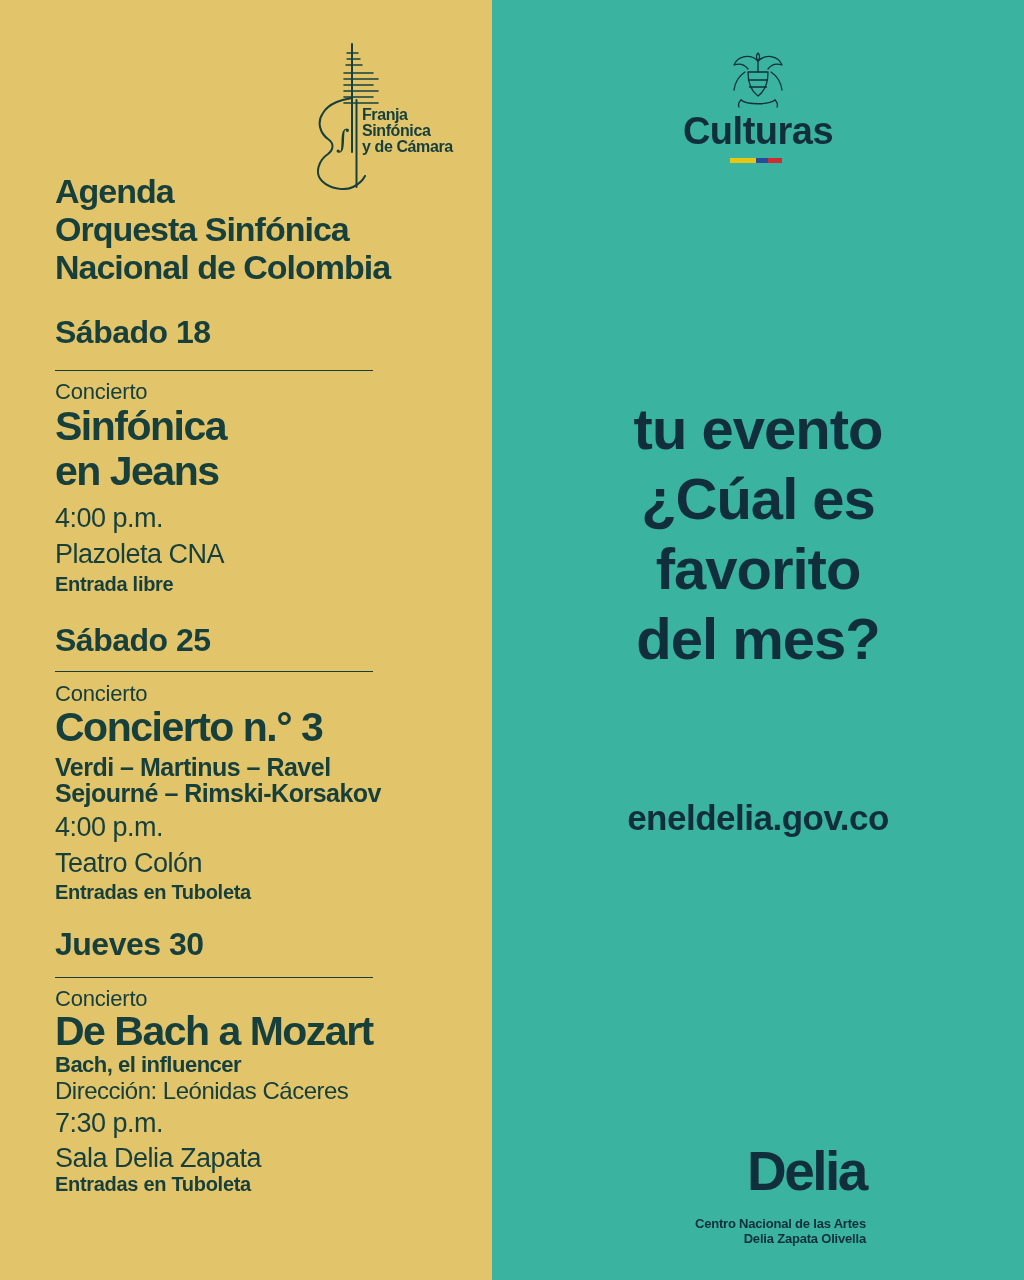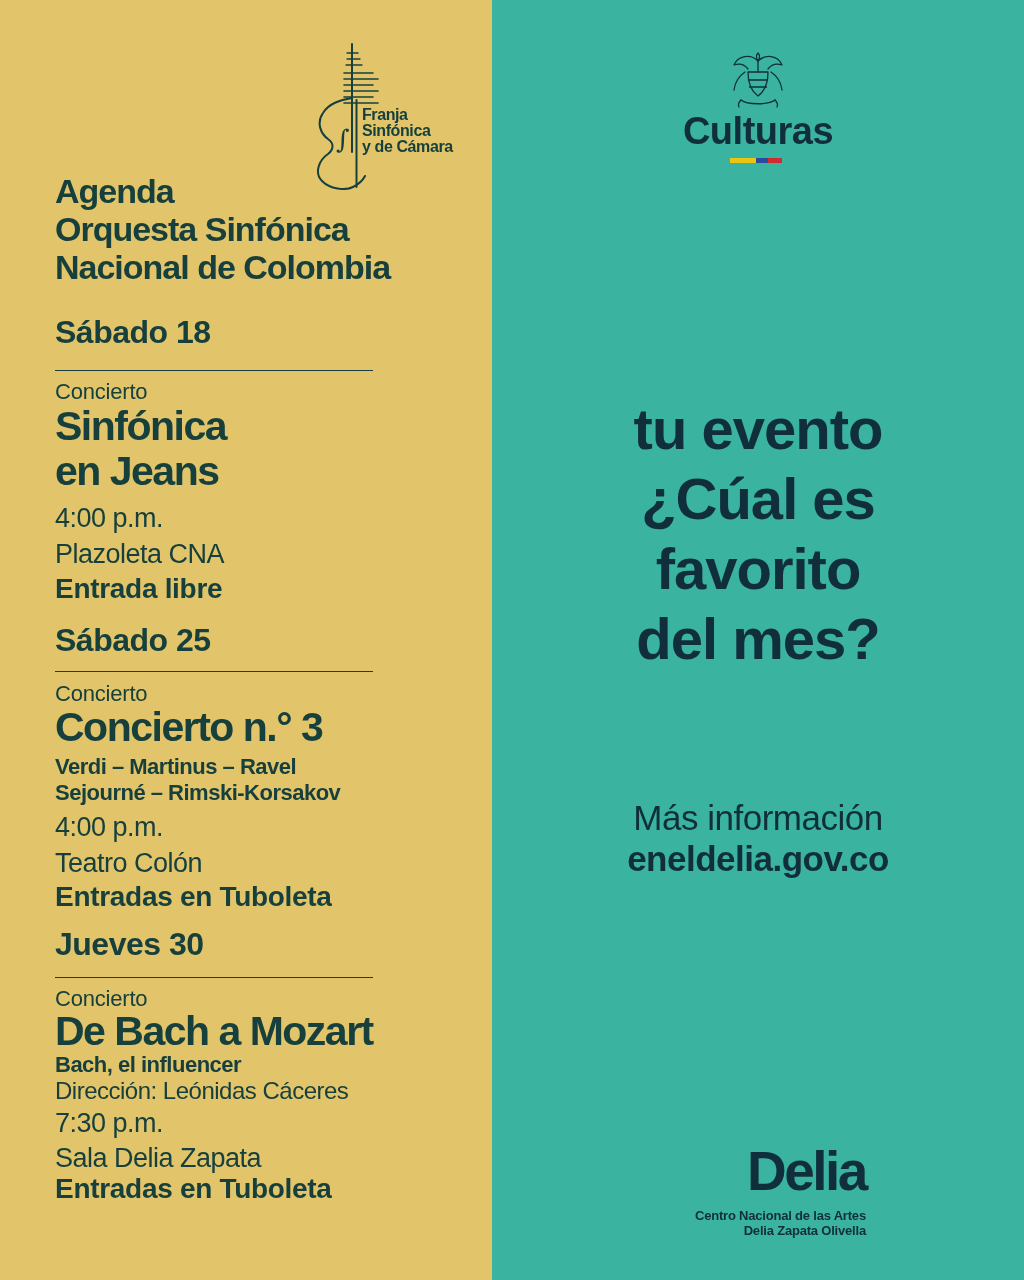--- a/index.html
+++ b/index.html
@@ -20,45 +20,45 @@
   #franja-logo text.logo-word{font-family:"Liberation Sans",sans-serif;font-weight:700;font-size:16px;letter-spacing:-0.4px;fill:var(--ink-left)}
   #heading{top:172px;font-size:34px;line-height:38px;font-weight:700;letter-spacing:-1px}
   .day{font-size:32px;font-weight:700;letter-spacing:-0.5px}
   #s1-day{top:314px} #s2-day{top:622px} #s3-day{top:926px}
   .divider{left:55px;width:318px;border-top:1.5px solid var(--ink-left);height:0}
   #div1{top:370px} #div2{top:671px} #div3{top:977px}
   .evt-label{font-size:22px;font-weight:500;letter-spacing:-0.2px}
   #s1-label{top:379px} #s2-label{top:681px} #s3-label{top:986px}
   .evt-title{font-size:41px;line-height:45px;font-weight:700;letter-spacing:-1.5px}
   #s1-title{top:404px} #s2-title{top:705px} #s3-title{top:1009px}
-  .program{font-size:22px;line-height:26px;font-weight:700;letter-spacing:-0.5px}
+  .program{font-size:25px;line-height:26px;font-weight:700;letter-spacing:-0.5px}
   #s2-program{top:754px}
   #s3-subtitle{top:1052px;font-size:22px;font-weight:700;letter-spacing:-0.5px}
   #s3-direction{top:1077px;font-size:24px;font-weight:500;letter-spacing:-0.5px}
   .timevenue{font-size:27px;line-height:36px;font-weight:500;letter-spacing:-0.5px}
   #s1-time{top:500px} #s2-time{top:809px} #s3-time{top:1106px;line-height:35px}
-  .tickets{font-size:28px;font-weight:600;letter-spacing:-0.3px}
+  .tickets{font-size:20px;font-weight:600;letter-spacing:-0.3px}
   #s1-tickets{top:573px} #s2-tickets{top:881px} #s3-tickets{top:1173px}
   
   .rx{color:var(--ink-right)}
   .r-center{left:492px;width:532px;text-align:center}
   #coat-of-arms{left:729px;top:50px;width:58px;height:62px}
   #culturas{top:110px;font-size:38px;font-weight:700;letter-spacing:-0.5px}
   #flag-bar{left:730px;top:158px;width:52px;height:5px;display:flex}
   #flag-bar .seg{height:100%}
   #flag-bar .y{width:26px;background:var(--flag-yellow)}
   #flag-bar .b{width:12px;background:var(--flag-blue)}
   #flag-bar .r{width:14px;background:var(--flag-red)}
   #question{top:394px;font-size:58px;line-height:70px;font-weight:700;letter-spacing:-1px}
   #info{top:797px;font-size:35px;line-height:41px;letter-spacing:-0.5px}
   #info .info-line{font-weight:500}
   #info .info-url{font-weight:700}
   #delia{left:695px;top:1144px;text-align:right}
   #delia .wordmark{font-size:55px;line-height:55px;font-weight:700;letter-spacing:-2.5px}
-  #delia .sub{margin-top:10px;font-size:13px;line-height:14.5px;font-weight:700;letter-spacing:-0.2px}
+  #delia .sub{margin-top:18px;font-size:13px;line-height:14.5px;font-weight:700;letter-spacing:-0.2px}
 </style>
 </head>
 <body>
 
 <div class="poster">
 
   <div class="panel panel-left"></div>
   <div class="panel panel-right"></div>
 
   <svg class="abs" id="franja-logo" viewBox="0 0 170 150">
@@ -151,21 +151,20 @@
   </div>
 
   <div class="abs r-center rx" id="question">
     <div>tu evento</div>
     <div>¿Cúal es</div>
     <div>favorito</div>
     <div>del mes?</div>
   </div>
 
   <div class="abs r-center rx" id="info">
-    <div class="info-line">Más información</div>
     <div class="info-url">eneldelia.gov.co</div>
   </div>
 
   <div class="abs rx" id="delia">
     <div class="wordmark">Delia</div>
     <div class="sub">
       <div>Centro Nacional de las Artes</div>
       <div>Delia Zapata Olivella</div>
     </div>
   </div>

